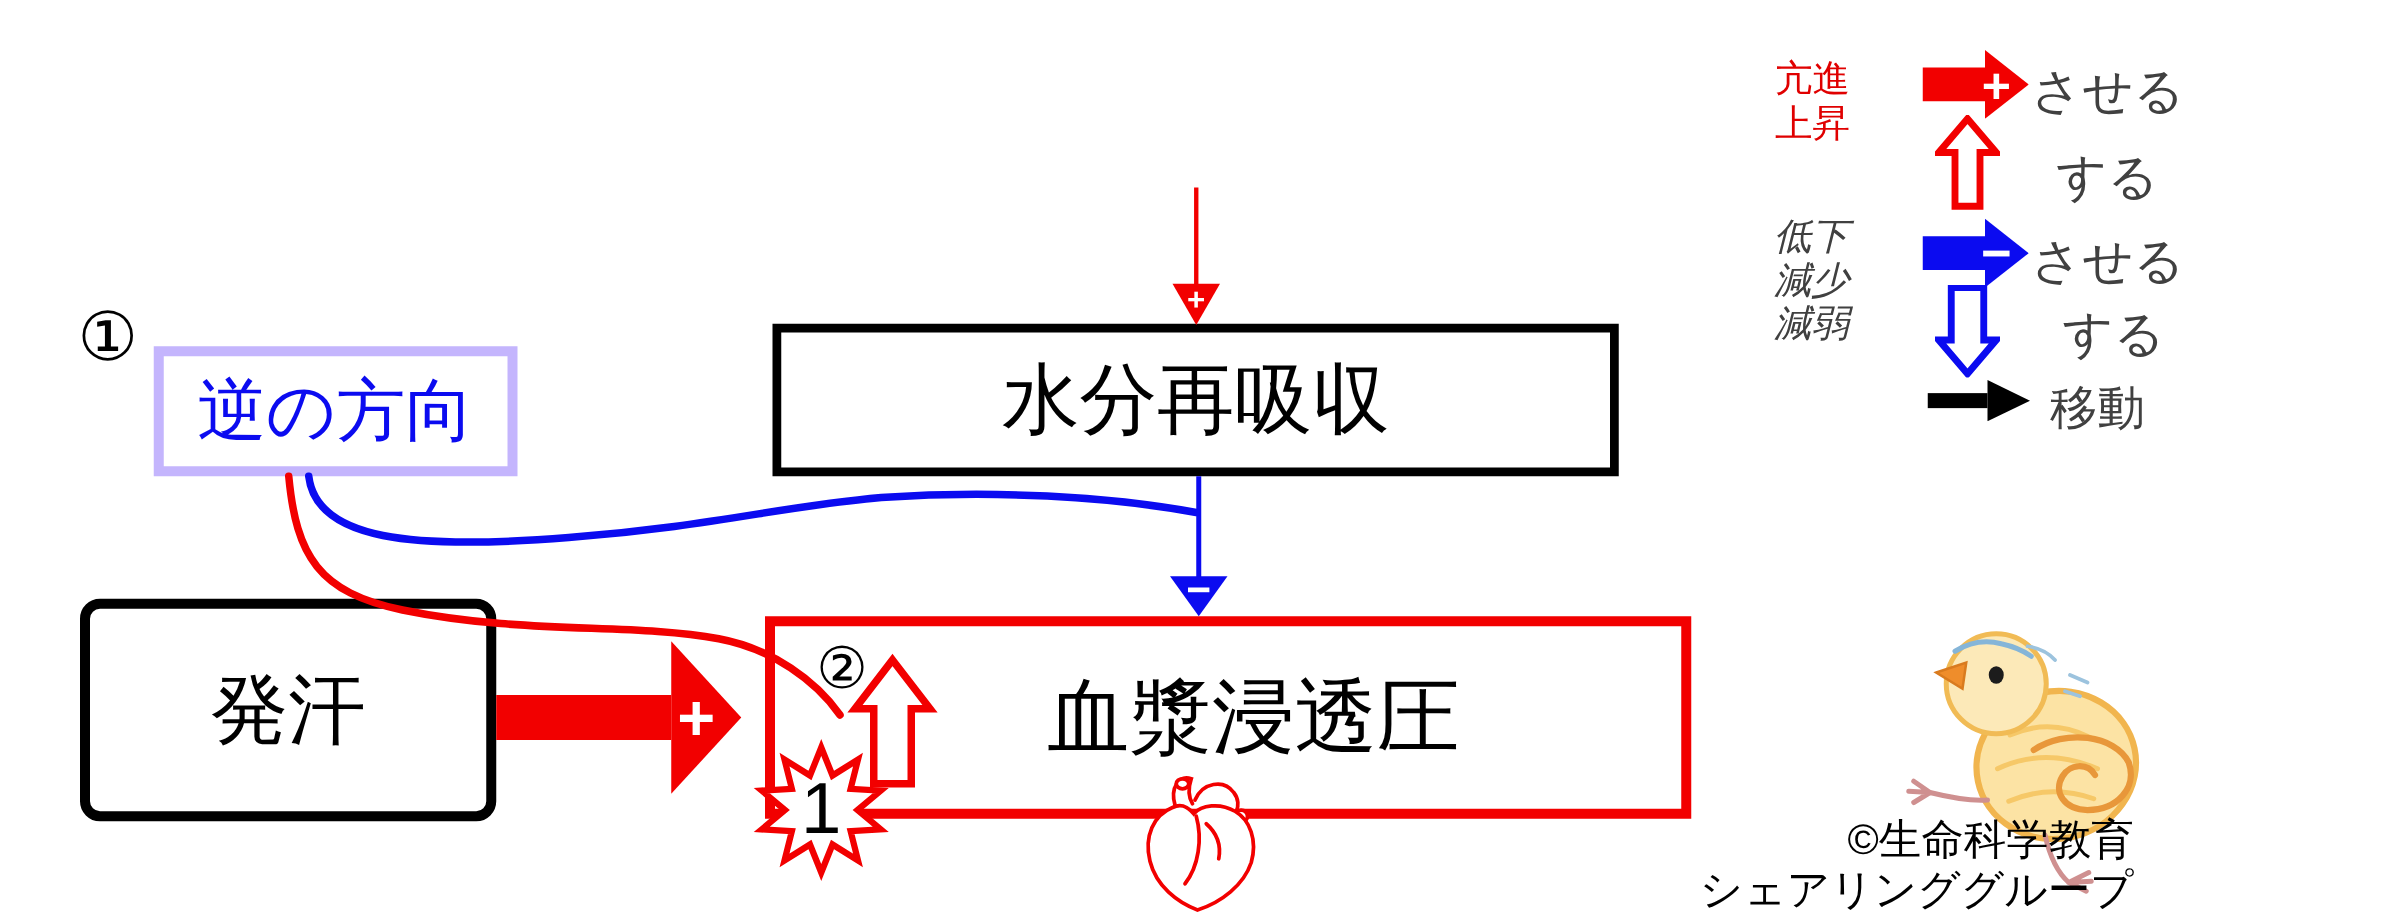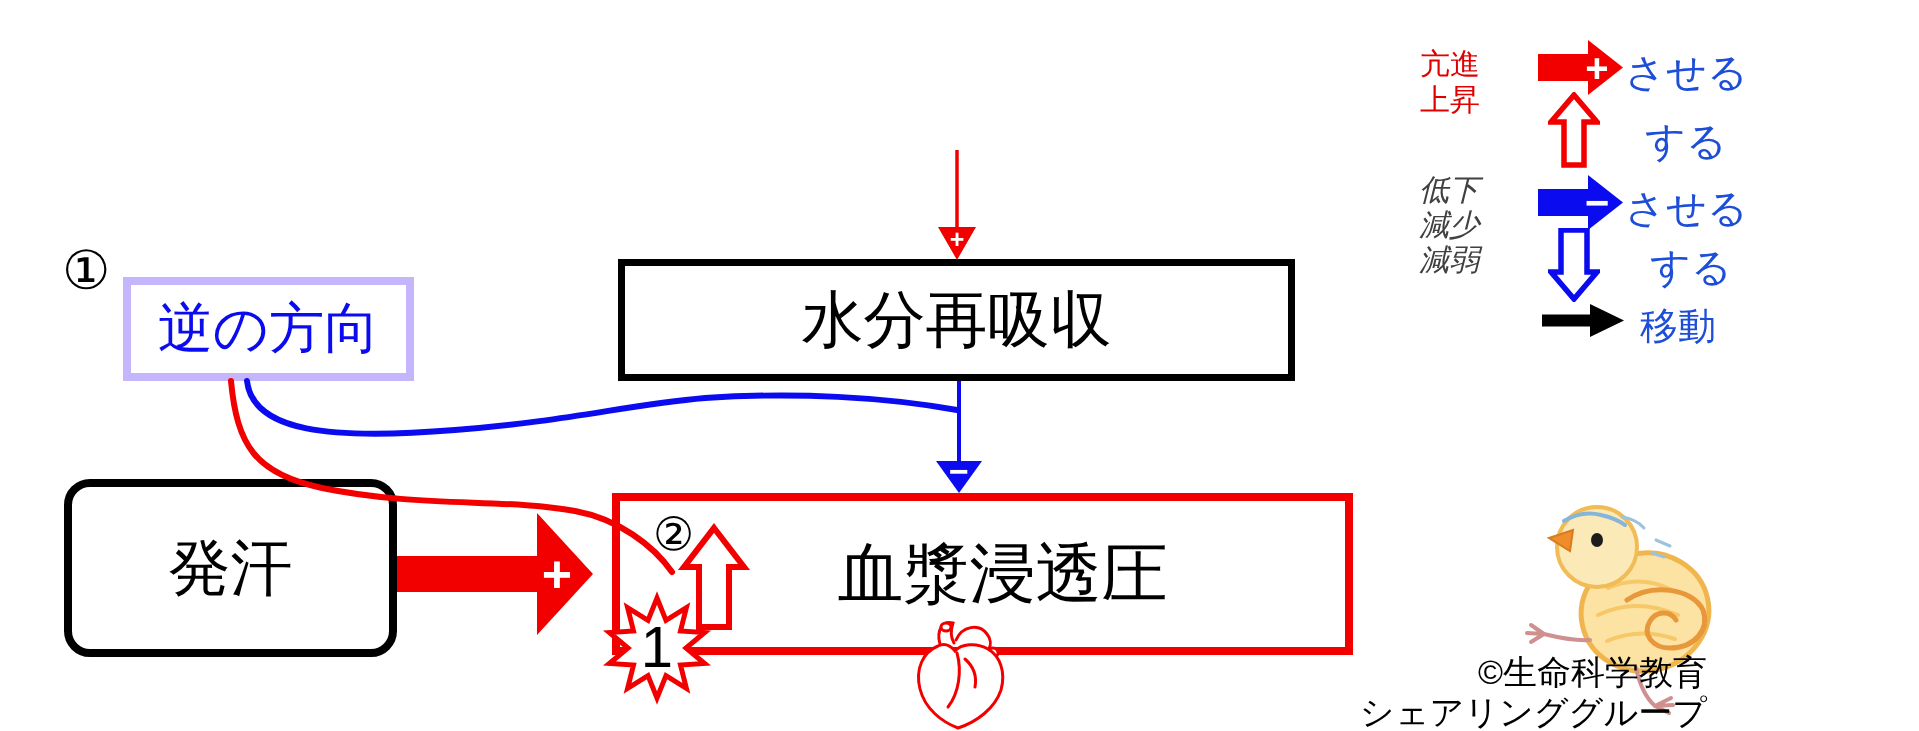--- a/index.html
+++ b/index.html
@@ -12,41 +12,41 @@
     position:absolute;background:#fff;box-sizing:border-box;z-index:1;
     display:flex;align-items:center;justify-content:center;
   }
   .box-label{white-space:nowrap;}
   .node-black{border:7px solid #000;}
   .node-blue{border:8px solid #c4b5fd;color:#0b0bf0;}
   .node-red{border:8px solid #f20000;color:#000;}
   .overlay{position:absolute;z-index:3;white-space:nowrap;}
   .circled-num{color:#000;line-height:1;}
   .legend-label-block{text-align:center;line-height:36px;font-size:30px;}
-  .legend-word{font-size:40px;color:#1d4ed8;}
+  .legend-word{font-size:40px;color:#404040;}
   .legend-icon{position:absolute;z-index:3;}
   .footer-credit{text-align:right;line-height:40px;font-size:34px;color:#000;}
   .red-text{color:#e00000;}
   .blue-text{color:#404040;font-style:italic;}
 </style>
 </head>
 <body>
 
 <div class="canvas">
 
 
   <div class="box node-black" style="left:618px;top:259px;width:677px;height:122px;">
     <span class="box-label" style="font-size:62px;">水分再吸収</span>
   </div>
 
   <div class="box node-blue" style="left:123px;top:277px;width:291px;height:104px;">
     <span class="box-label" style="font-size:55px;">逆の方向</span>
   </div>
 
-  <div class="box node-black" style="left:64px;top:479px;width:333px;height:178px;border-width:8px;border-radius:26px;">
+  <div class="box node-black" style="left:64px;top:479px;width:333px;height:178px;border-width:8px;border-radius:16px;">
     <span class="box-label" style="font-size:62px;">発汗</span>
   </div>
 
   <div class="box node-red" style="left:612px;top:493px;width:741px;height:162px;">
     <span class="box-label" style="font-size:66px;padding-left:40px;">血漿浸透圧</span>
   </div>
 
   <svg class="layer-svg" width="1919" height="731" viewBox="0 0 1919 731">
 
     <g>

